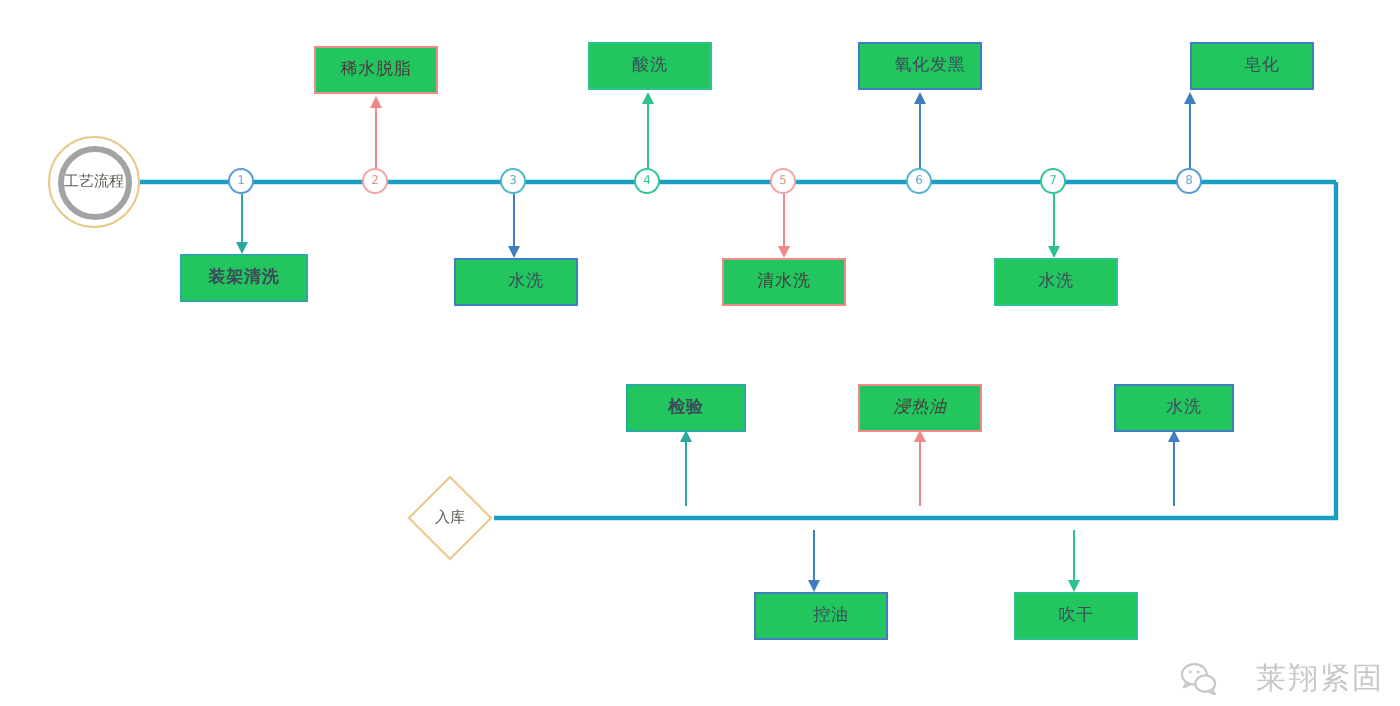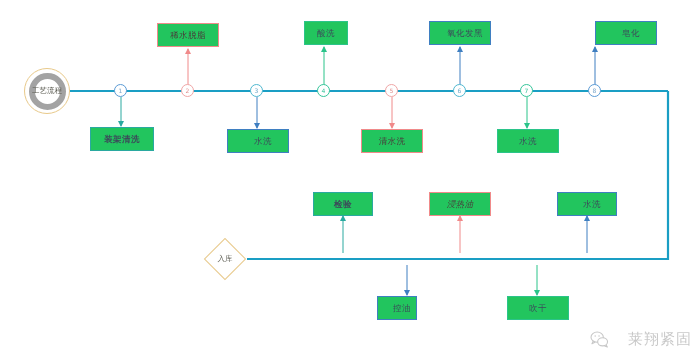--- a/index.html
+++ b/index.html
@@ -49,21 +49,21 @@
     width: 46px; height: 46px;
     border-radius: 50%;
     border: 1.5px solid #e8c98a;
     background: #fff;
     display: flex; align-items: center; justify-content: center;
     font-size: 7.5px;
     color: #5a5a50;
   }
   .start-node .inner {
     width: 37px; height: 37px; border-radius: 50%;
-    border: 6px solid #a3a3a3;
+    border: 3px solid #a3a3a3;
     display: flex; align-items: center; justify-content: center;
     white-space: nowrap;
   }
 
   .diamond-node {
     position: absolute;
     width: 46px; height: 46px;
     display: flex; align-items: center; justify-content: center;
   }
   .diamond-node .dshape {
@@ -157,21 +157,21 @@
   <div class="circle-node green" style="left:520px; top:84px;">
       <span>7</span>
     </div>
   <div class="circle-node" style="left:588px; top:84px;">
       <span>8</span>
     </div>
 
   <div class="node-box red" style="left:157px; top:23px; width:62px; height:24px;">
     <span>稀水脱脂</span>
   </div>
-  <div class="node-box green" style="left:304px; top:21px; width:44px; height:24px;align-items:center;">
+  <div class="node-box green" style="left:294px; top:21px; width:62px; height:24px;align-items:center;">
     <span>酸洗</span>
   </div>
   <div class="node-box navy" style="left:429px; top:21px; width:62px; height:24px;">
     <span>氧化发黑</span>
   </div>
   <div class="node-box navy" style="left:580px; top:21px; width:62px; height:24px;margin-left:15px;">
     <span>皂化</span>
   </div>
 
   <div class="node-box teal" style="left:90px; top:127px; width:64px; height:24px;">
@@ -195,21 +195,21 @@
   <div class="node-box teal" style="left:313px; top:192px; width:60px; height:24px;">
     <span>检验</span>
   </div>
   <div class="node-box red" style="left:429px; top:192px; width:62px; height:24px;font-style:italic;">
     <span>浸热油</span>
   </div>
   <div class="node-box navy" style="left:557px; top:192px; width:60px; height:24px;">
     <span>水洗</span>
   </div>
 
-  <div class="node-box navy" style="left:377px; top:296px; width:40px; height:24px;">
+  <div class="node-box navy" style="left:377px; top:296px; width:67px; height:24px;">
     <span>控油</span>
   </div>
   <div class="node-box green" style="left:507px; top:296px; width:62px; height:24px;">
     <span>吹干</span>
   </div>
 
   <div class="watermark">
     <svg width="19" height="17" viewBox="0 0 24 22">
       <ellipse cx="9" cy="8" rx="8" ry="6.6" fill="none" stroke="#3a3a3a" stroke-width="1.4"></ellipse>
       <path d="M4,13 L2.2,16.4 L6.2,14.6" fill="none" stroke="#3a3a3a" stroke-width="1.4" stroke-linejoin="round"></path>

